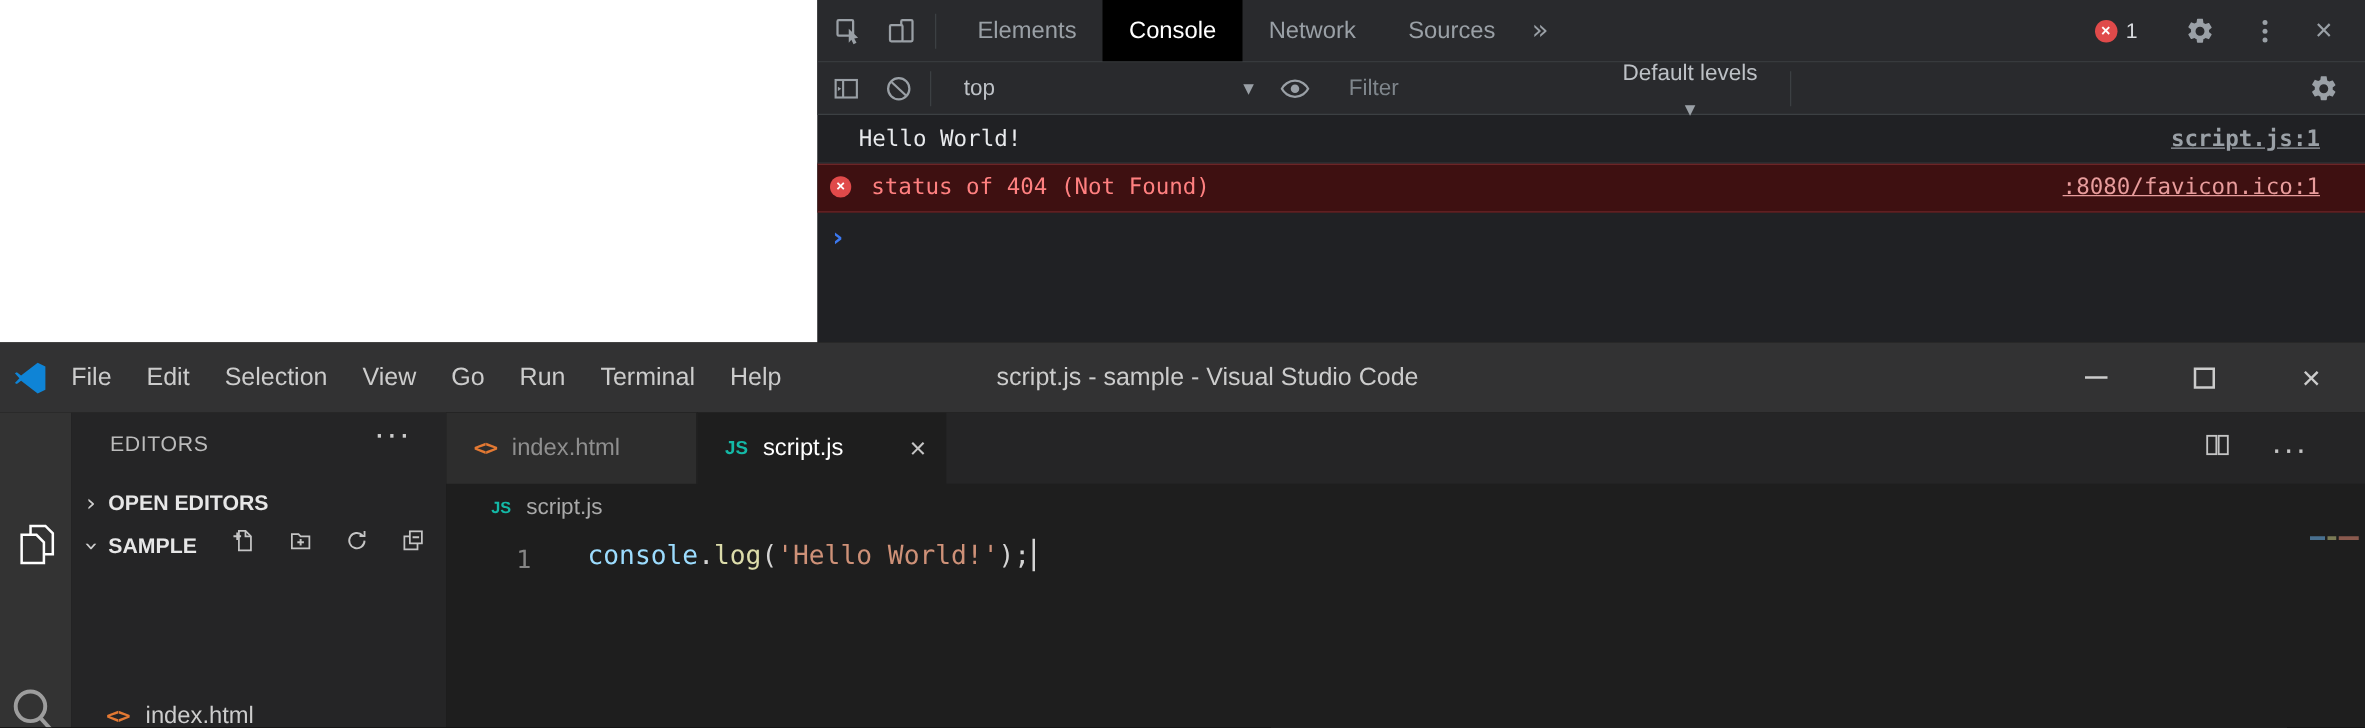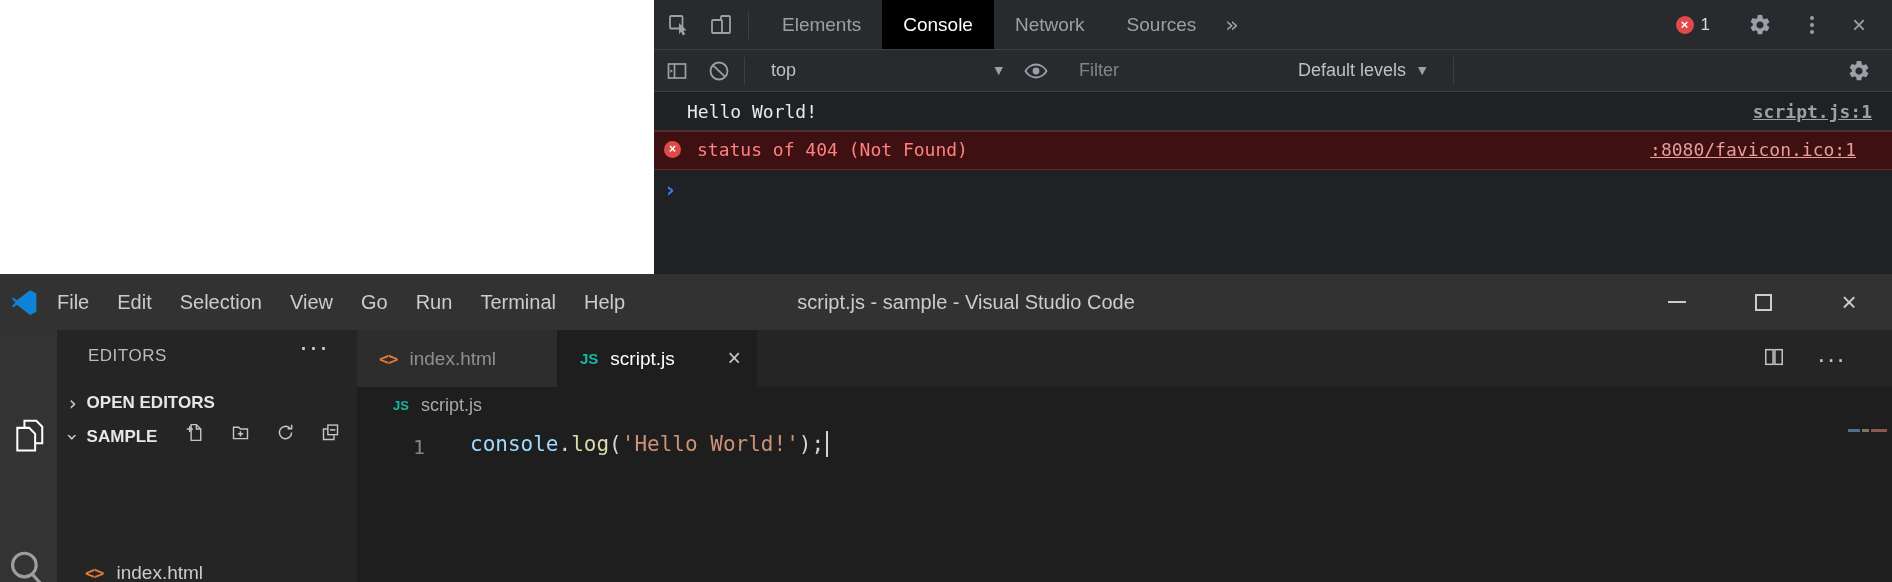--- a/index.html
+++ b/index.html
@@ -33,25 +33,25 @@
            border-bottom:1px solid #3c4043;box-sizing:border-box;padding-left:10px;}
   .dt-sidebar-icon,.dt-clear,.dt-eye,.gear26{width:26px;height:26px;}
   .dt-clear{margin-left:16px;}
   .frame-select{display:flex;align-items:center;justify-content:space-between;width:232px;
                 margin-left:14px;font-size:18px;color:#bdc1c6;}
   .dd-arrow{font-family:"DejaVu Sans",sans-serif;font-size:11px;color:#9aa0a6;}
   .dt-eye{margin-left:20px;}
   .filter-input{margin-left:28px;width:205px;background:transparent;border:none;outline:none;
                 font-size:18px;color:#bdc1c6;font-family:"Liberation Sans",sans-serif;}
   .filter-input::placeholder{color:#7f868c;}
-  .levels{display:flex;align-items:center;gap:12px;font-size:18px;color:#bdc1c6;margin-left:12px;}
+  .levels{display:flex;align-items:center;gap:12px;font-size:18px;color:#bdc1c6;margin-left:12px;flex-direction:column;}
   .row2-gear{margin-left:auto;margin-right:20px;}
 
   .console-out{font-family:"DejaVu Sans Mono",monospace;font-size:18px;}
-  .log-row{display:flex;align-items:center;height:39px;padding:0 20px 0 33px;
+  .log-row{display:flex;align-items:center;height:39px;padding:0 36px 0 33px;
            border-bottom:1px solid #35383d;color:#e8eaed;box-sizing:border-box;}
   .src-link{margin-left:auto;color:#9aa0a6;text-decoration:underline;white-space:nowrap;font-weight:bold;}
   .error-row{display:flex;align-items:flex-start;background:#3e1011;border-top:1px solid #6c2527;
              border-bottom:1px solid #6c2527;padding:5px 36px 7px 10px;color:#ff8080;box-sizing:border-box;}
   .error-icon{flex:none;width:17px;height:17px;border-radius:50%;background:#e04a4a;color:#fff;
               font:700 12px/17px "Liberation Sans",sans-serif;text-align:center;margin-top:4px;}
   .error-lines{margin-left:16px;line-height:25px;}
   .error-src{margin-left:auto;color:#e89c9c;text-decoration:underline;line-height:25px;white-space:nowrap;}
   .prompt-row{display:flex;padding:10px 0 0 12px;}
   .prompt-chev{color:#3b78f0;font-size:21px;font-weight:700;line-height:1;font-family:"DejaVu Sans",sans-serif;}

